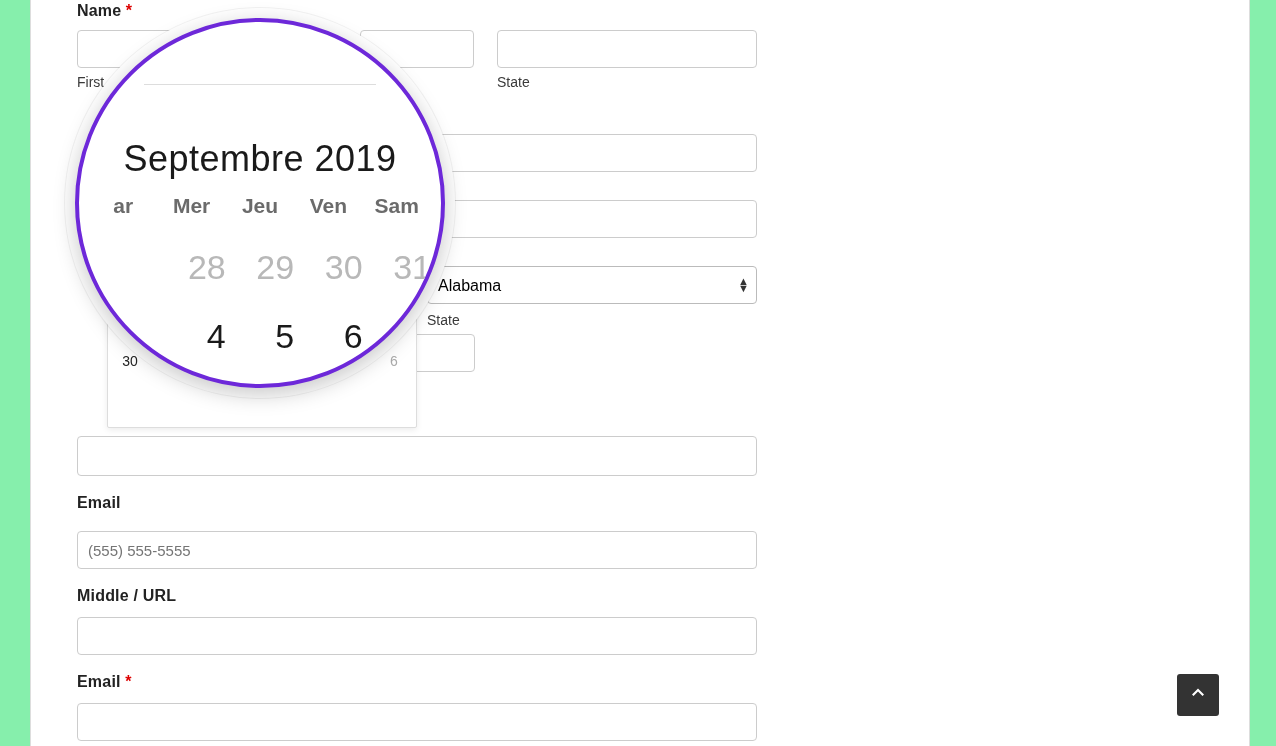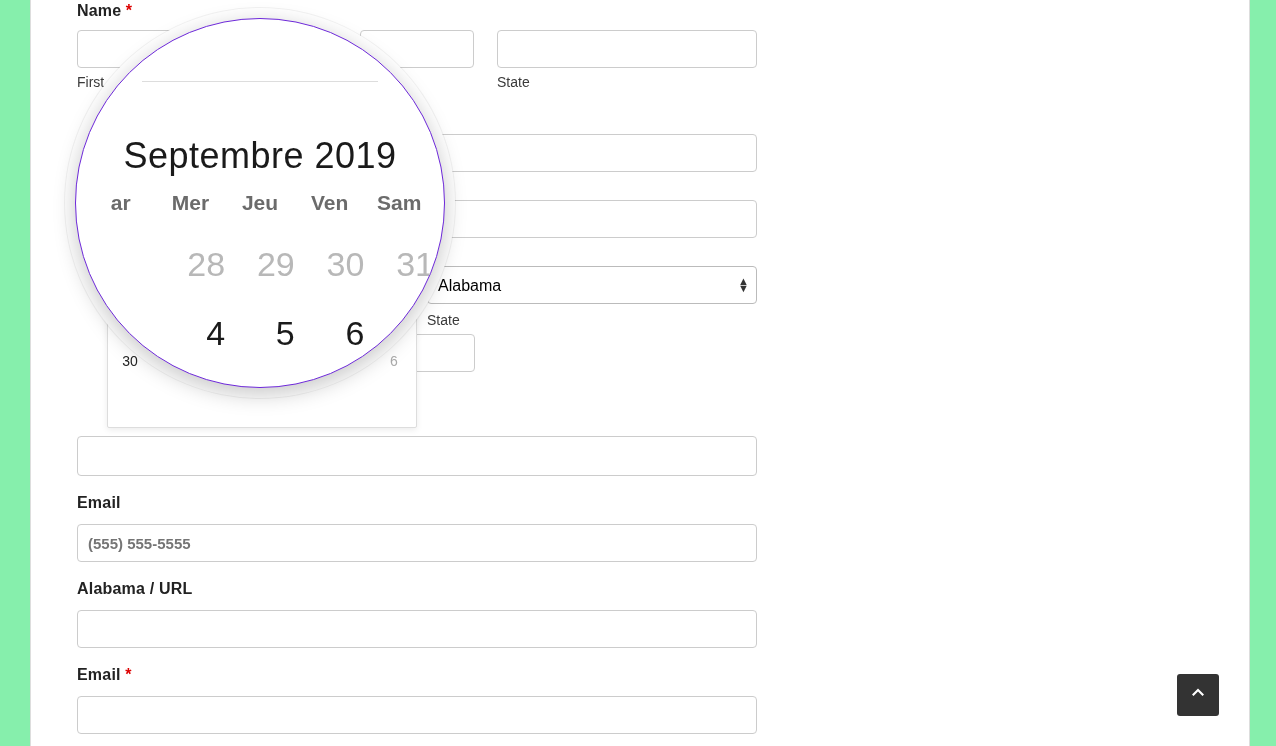--- a/index.html
+++ b/index.html
@@ -27,21 +27,21 @@
   }
   .mini-cal table { width: 100%; border-collapse: collapse; table-layout: fixed; }
   .mini-cal td { text-align: center; font-size: 14px; color: #222; padding: 6px 0; }
   .mini-cal td.muted { color: #aaa; }
   .mini-cal td .ring { display: inline-block; width: 24px; height: 24px; line-height: 22px; border: 1px solid #bbb; border-radius: 50%; }
 
   
   .lens {
     position: absolute; left: 44px; top: 18px; width: 370px; height: 370px; border-radius: 50%; background: #fff;
     box-shadow: 0 6px 22px rgba(0,0,0,.22), 0 0 0 10px #fff, 0 0 0 11px rgba(0,0,0,.05);
-    overflow: hidden; border: 1px solid #6d28d9;
+    overflow: hidden; border: 4px solid #6d28d9;
   }
   .lens-inner { position: absolute; left: 0; top: 0; right: 0; bottom: 0; padding-top: 30px; }
   .lens-top-line { position: absolute; top: 62px; left: 18%; right: 18%; height: 1px; background: #ddd; }
   .lens-title { text-align: center; font-size: 36px; font-weight: 400; color: #1a1a1a; margin-top: 86px; letter-spacing: 0.5px; }
   .lens-days { display: flex; justify-content: space-between; padding: 0 10px; margin-top: 14px; }
   .lens-days span { width: 20%; text-align: center; font-size: 21px; font-weight: 600; color: #6b6b6b; }
   .lens-row { display: flex; justify-content: space-between; padding: 0 10px; margin-top: 30px; }
   .lens-row span { width: 20%; text-align: right; font-size: 34px; font-weight: 400; color: #b8b8b8; }
   .lens-row.dark span { color: #1a1a1a; }
 
@@ -99,25 +99,25 @@
       <div class="block" style="margin-top:6px; margin-left:228px; width:170px;">
         <input class="input" type="text" style="">
       </div>
 
       <div class="block" style="margin-top:64px;">
         <input class="input" type="text" style="height: 40px;">
       </div>
 
       <div class="block">
         <div class="label">Email</div>
-        <input class="input" type="text" style="margin-top: 12px; font-weight: bold;" placeholder="(555) 555-5555">
+        <input class="input" type="text" style="margin-top: 19px;" placeholder="(555) 555-5555">
       </div>
 
       <div class="block">
-        <div class="label">Alabama / URL</div>
+        <div class="label">Middle / URL</div>
         <input class="input" type="text" style="margin-top: 12px;">
       </div>
 
       <div class="block">
         <span class="label">Email</span>
         <span class="req">*</span>
         <input class="input" type="text" style="margin-top: 12px;">
       </div>
 
     </div>

